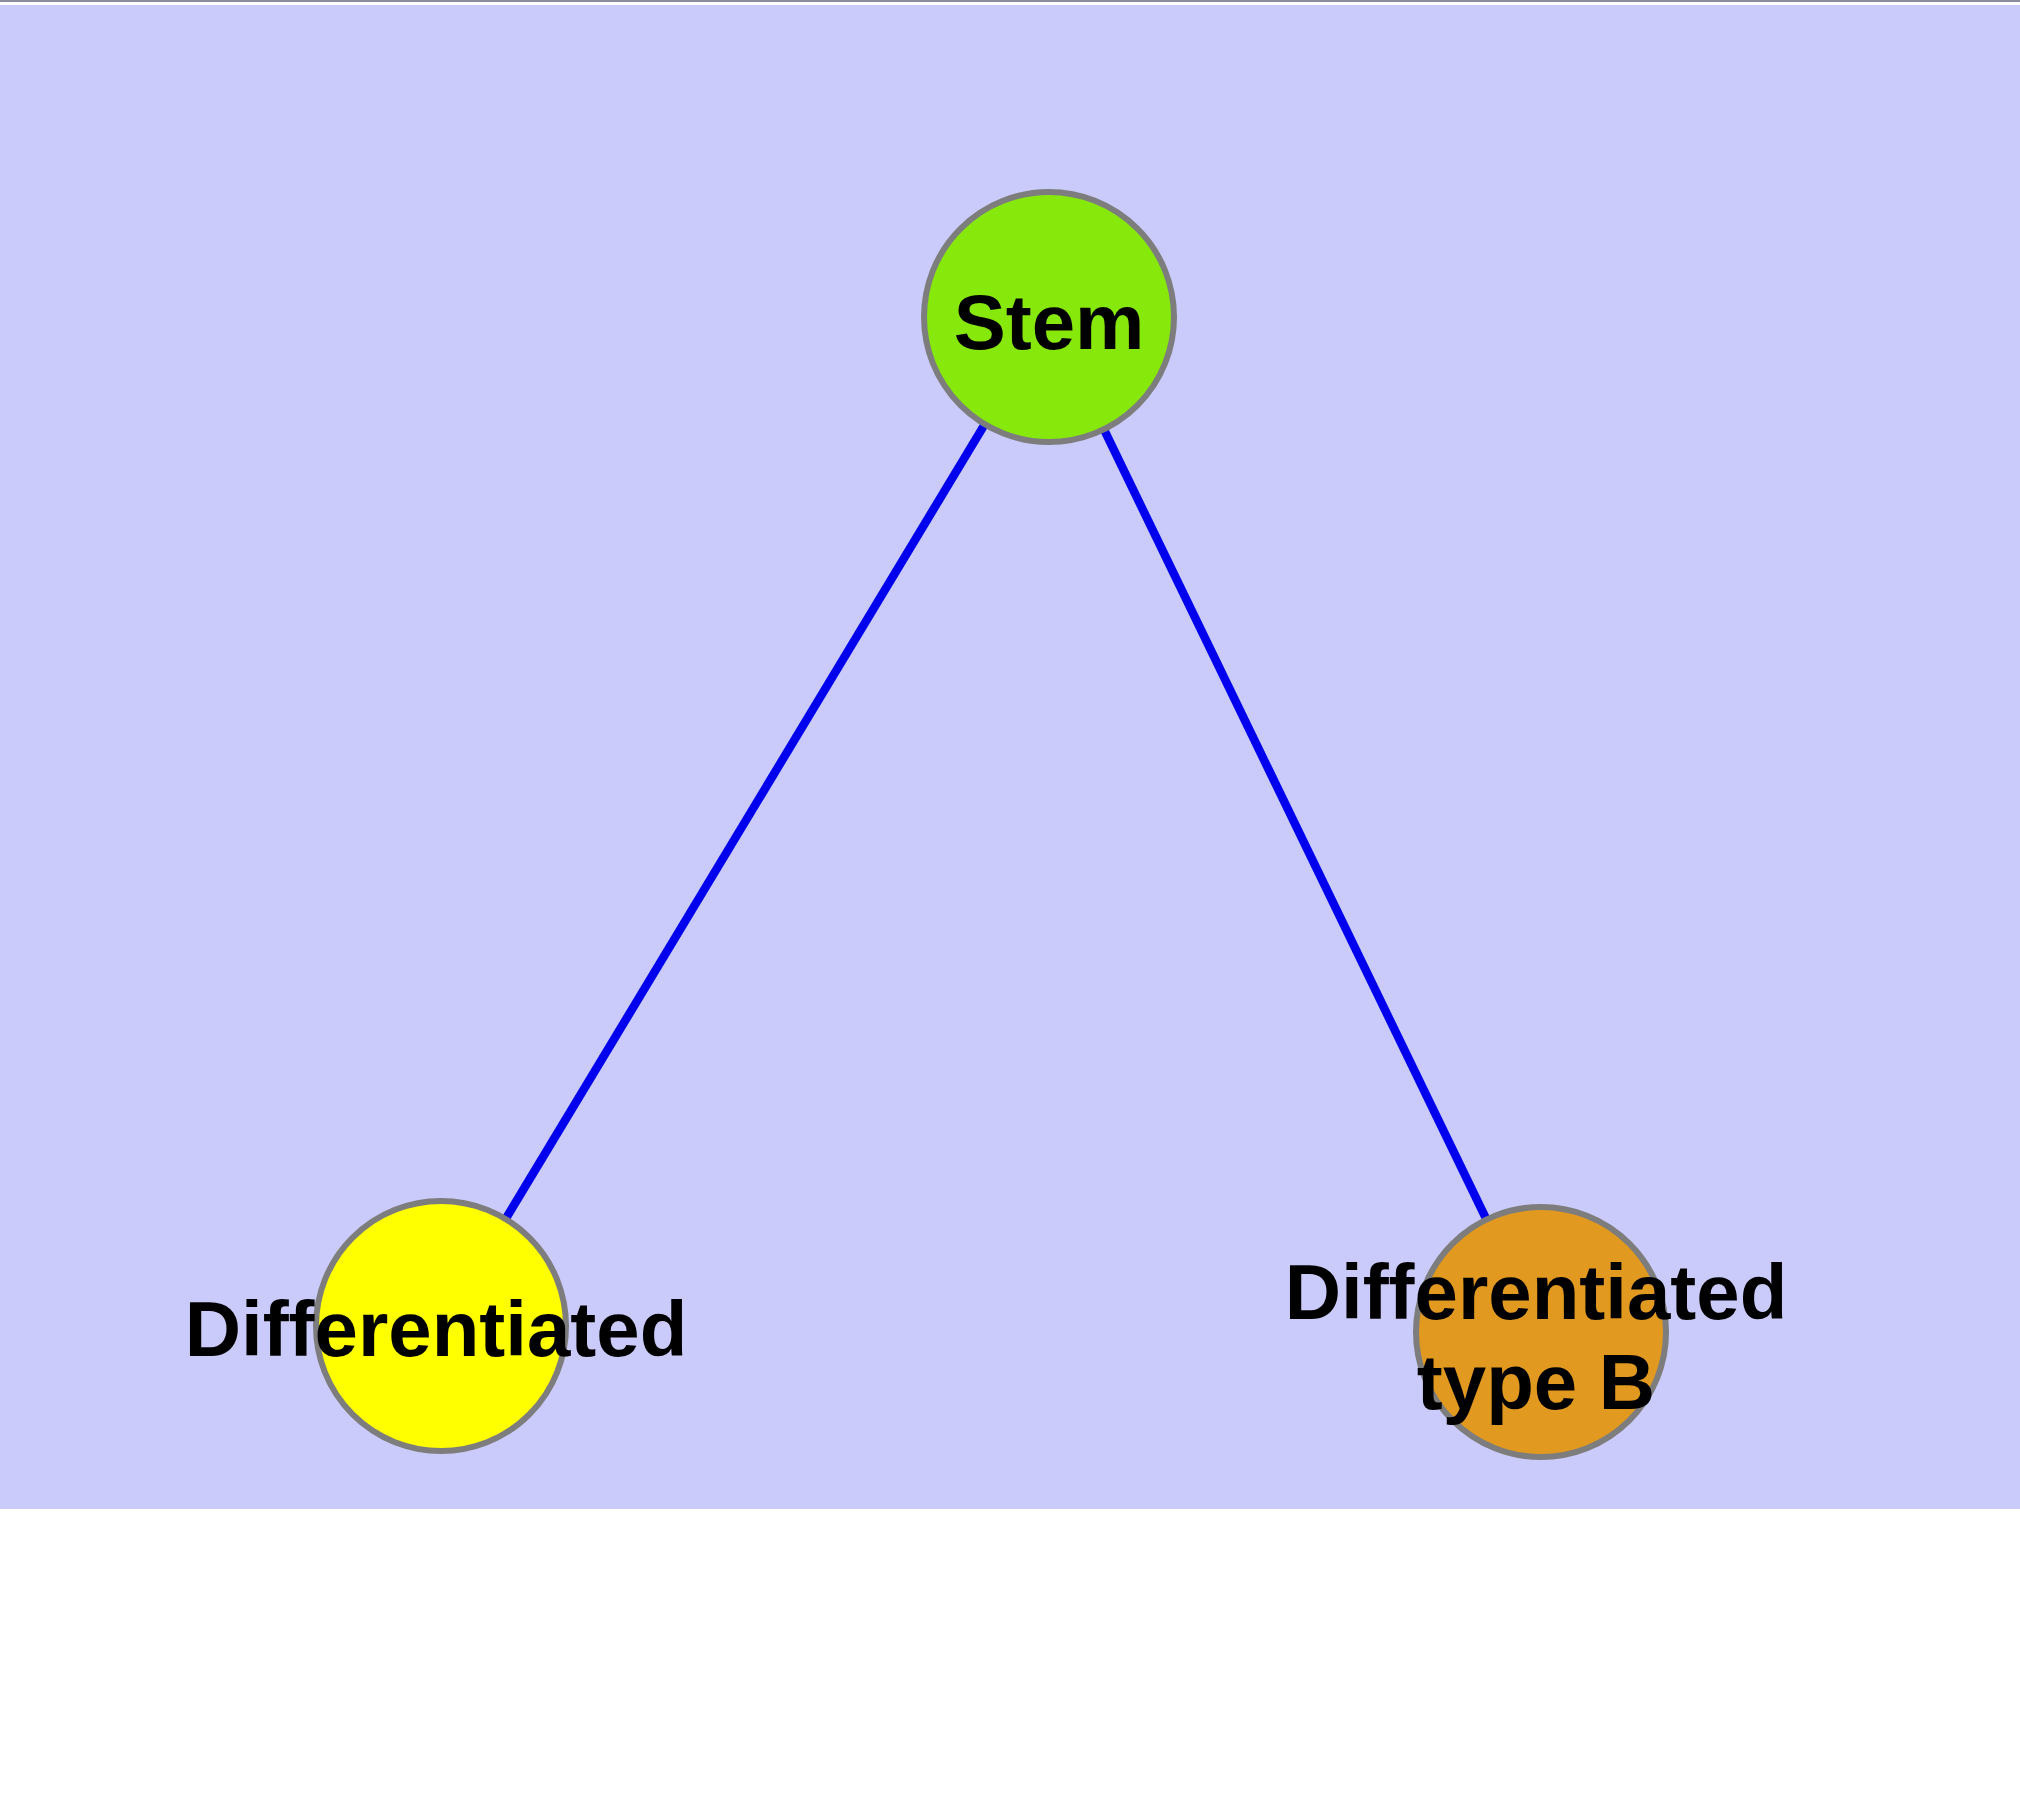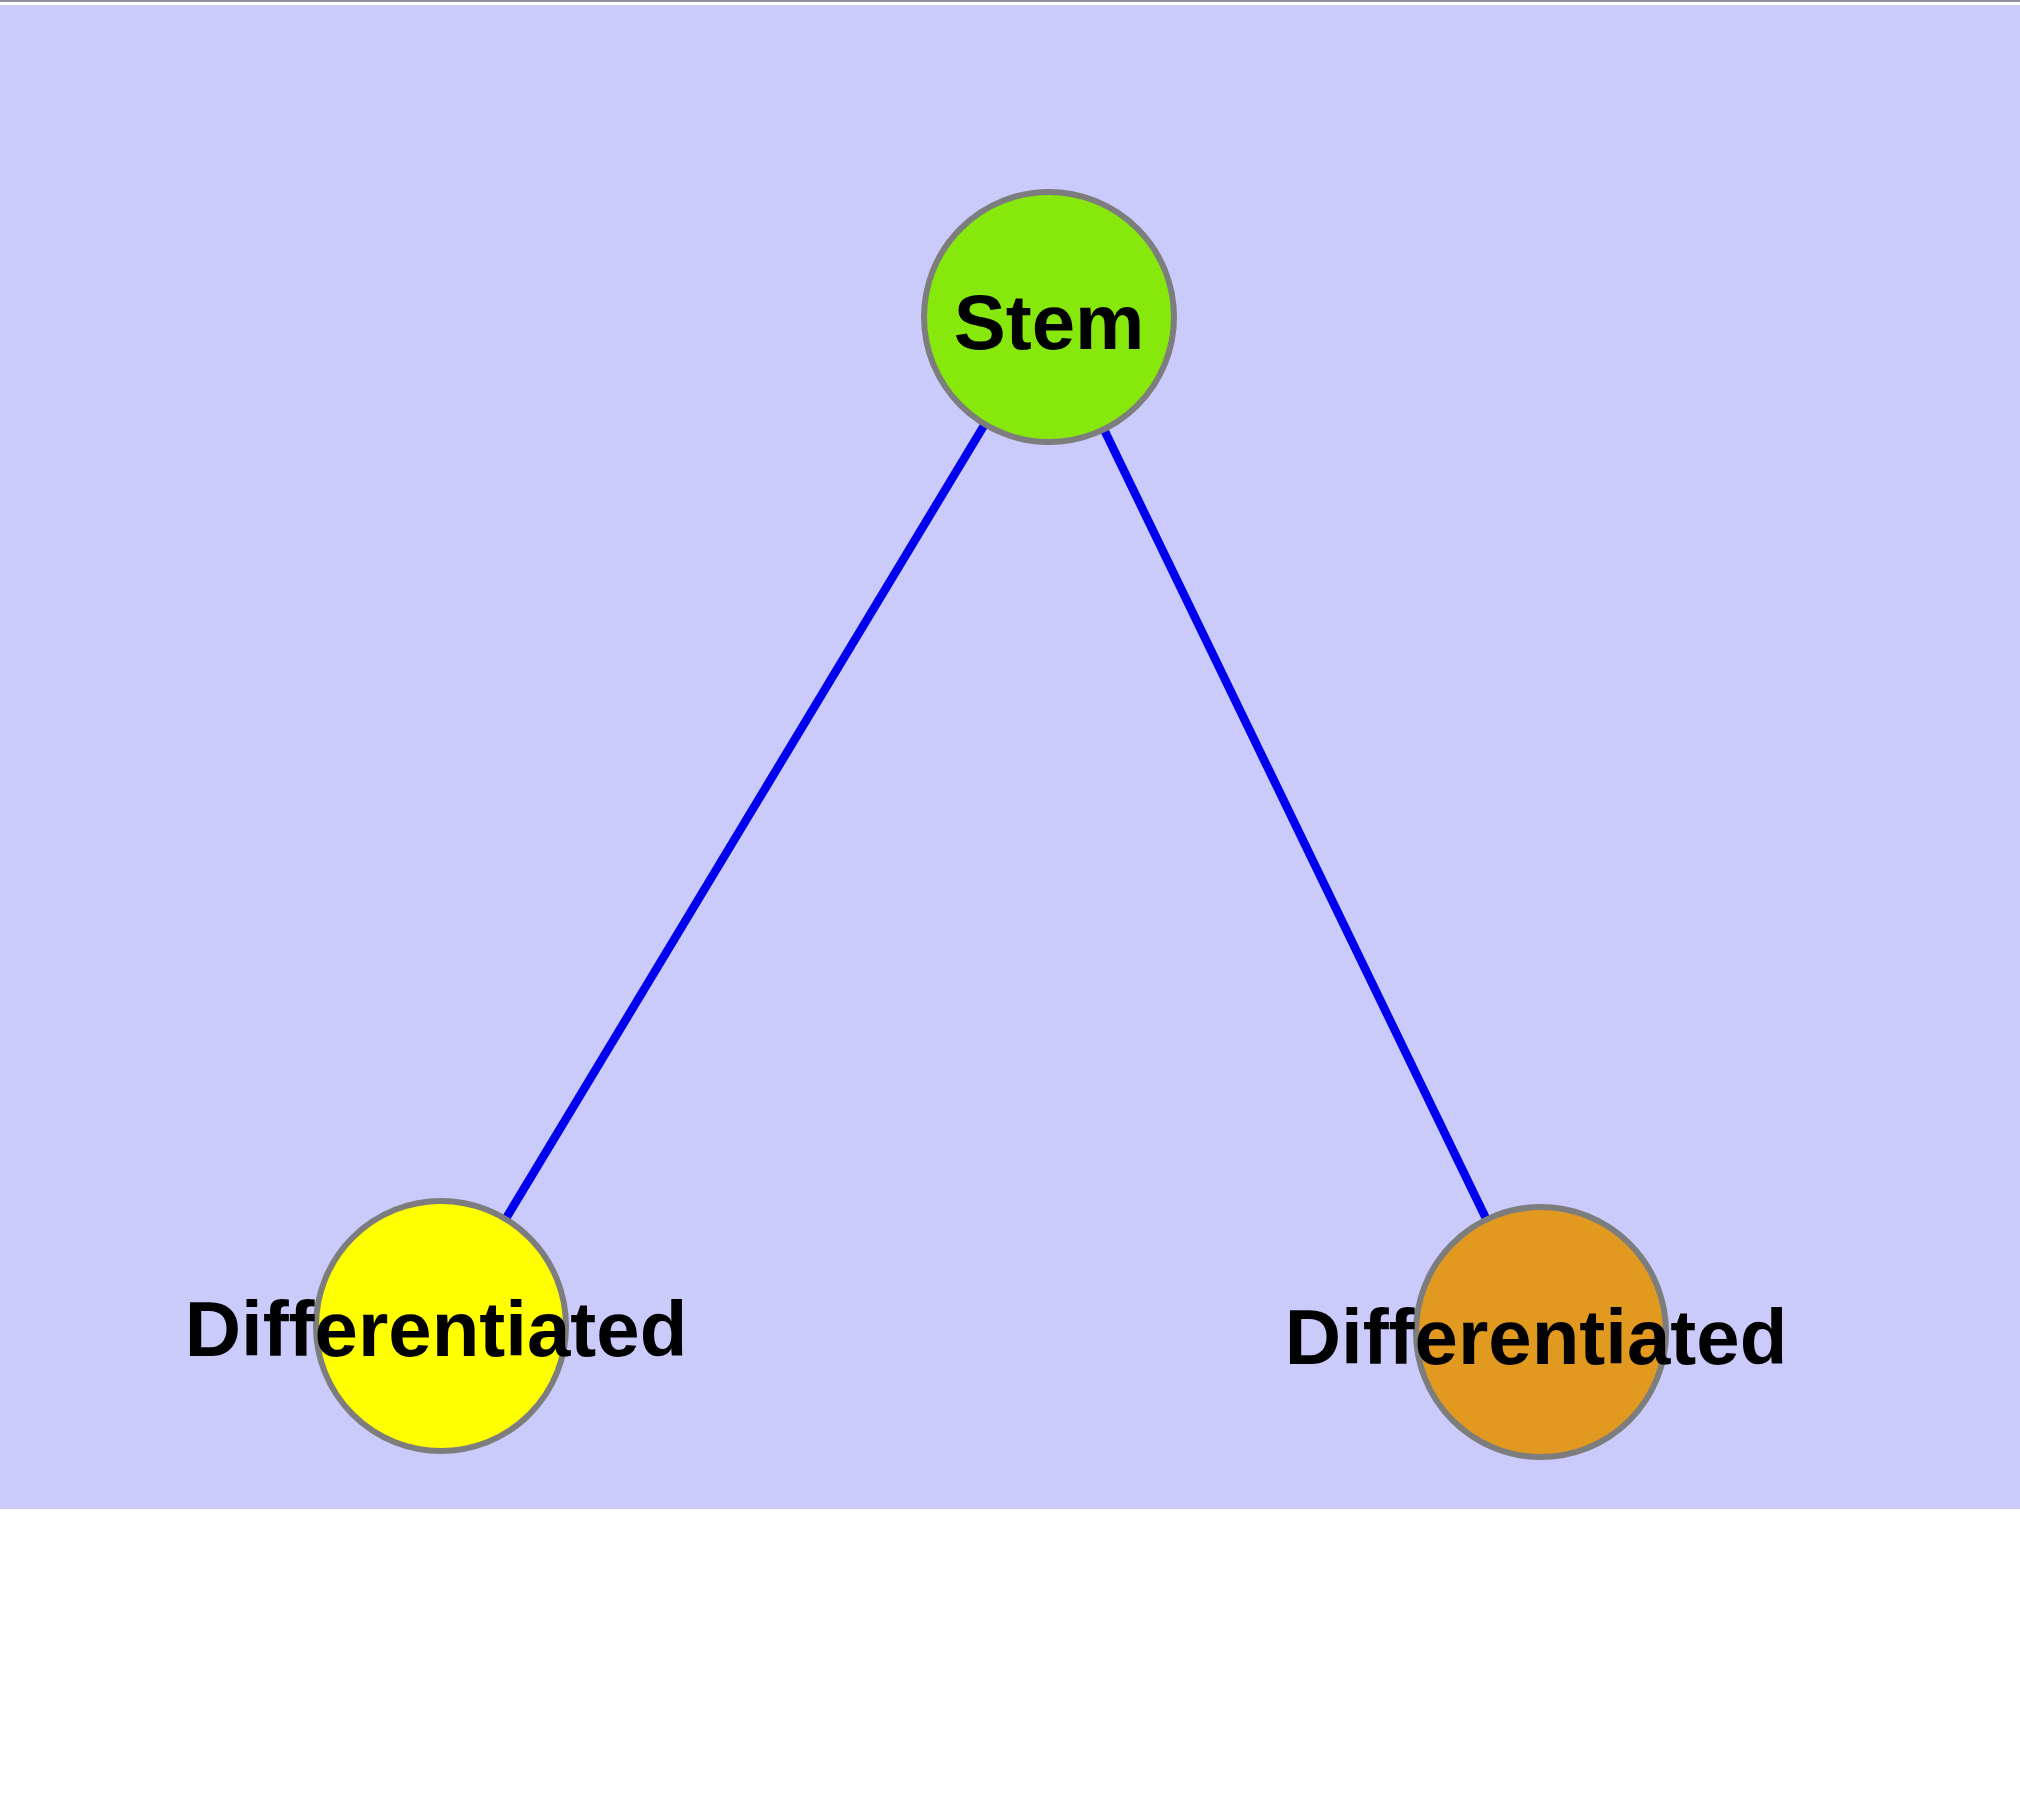--- a/index.html
+++ b/index.html
@@ -84,17 +84,18 @@
     <div class="node node-type-b" style="background: rgb(226, 153, 31); border-color: rgb(125, 125, 125);"></div>
 
     <div class="node-label label-stem" style="color: rgb(0, 0, 0);">Stem</div>
 
     <div class="node-label label-type-a" style="color: rgb(0, 0, 0);">
       <div>Differentiated</div>
     </div>
 
     <div class="node-label label-type-b" style="color: rgb(0, 0, 0);">
       <div>Differentiated</div>
+      <div>type B</div>
     </div>
 
   </div>
 </div>
 
 
 </body></html>

